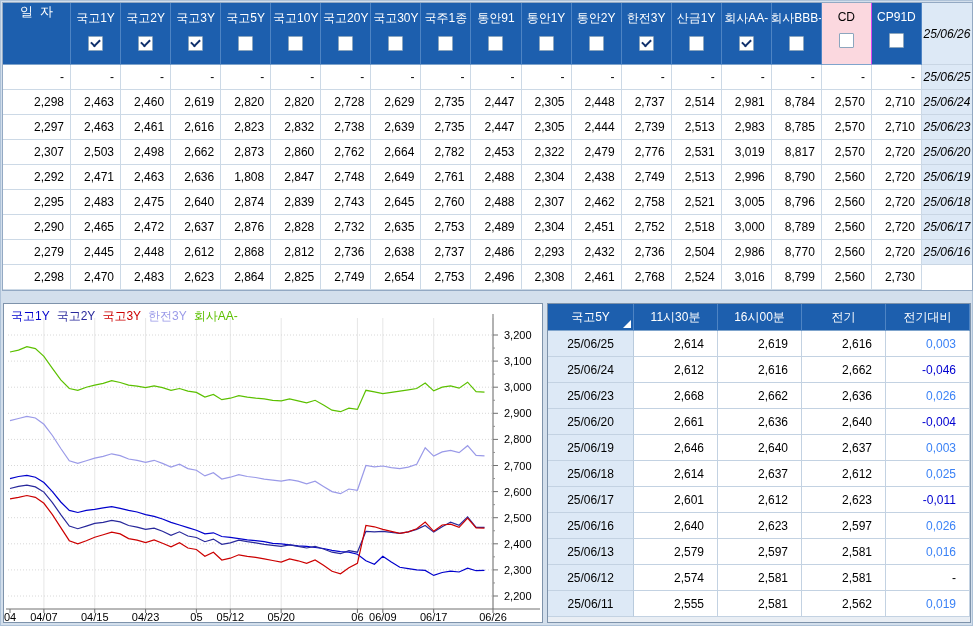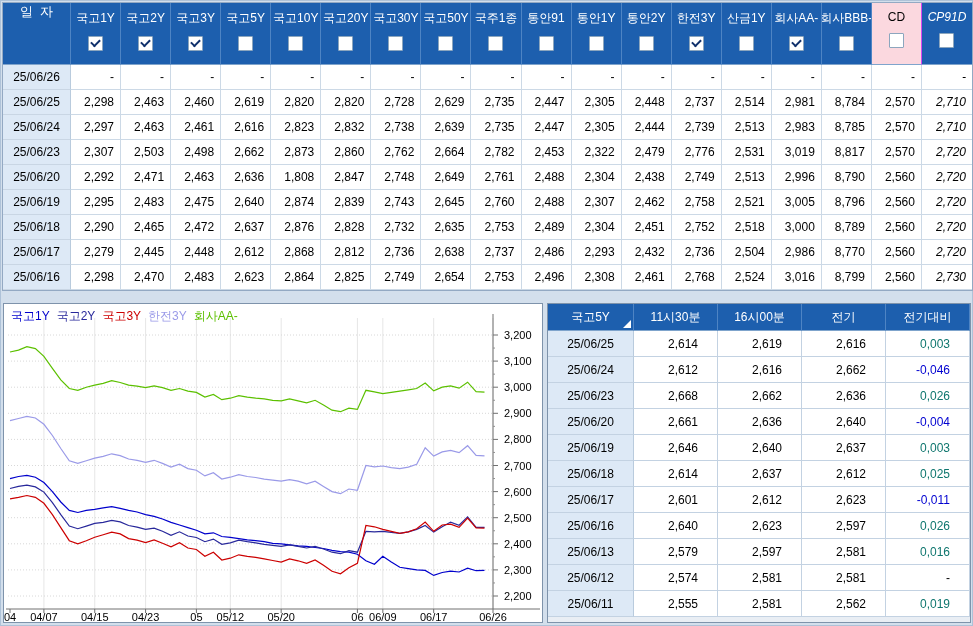--- a/index.html
+++ b/index.html
@@ -74,22 +74,22 @@
     position:relative;background:#1D5FAE;color:#fff;
     border-right:1px solid #4E84C4;border-bottom:1px solid #7FA4CC;
     display:flex;align-items:center;justify-content:center;white-space:nowrap;cursor:pointer;
   }
   #detail-table .dh:last-child{border-right:none;}
   .sort-tri{position:absolute;right:2px;bottom:2px;width:0;height:0;
     border-left:8px solid transparent;border-bottom:8px solid #fff;}
   .ddate{background:#DDE9F6;border-right:1px solid #B9CBDD;border-bottom:1px solid #C3D2E2;
     display:flex;align-items:center;justify-content:center;white-space:nowrap;}
   .dval{background:#fff;border-right:1px solid #C3D2E2;border-bottom:1px solid #C3D2E2;
-    display:flex;align-items:center;justify-content:flex-end;padding-right:19px;white-space:nowrap;}
-  .dval.up{color:#0f766e;}
+    display:flex;align-items:center;justify-content:flex-end;padding-right:13px;white-space:nowrap;}
+  .dval.up{color:#3b82f6;}
   .dval.down{color:#0000D0;}
 </style>
 </head>
 <body>
 
 <div class="window-frame"></div>
 
 <div id="rates-table">
   <div class="corner">
     <span>일  자</span>
@@ -120,24 +120,20 @@
     <div class="hcell">
       <span class="hlabel">국고10Y</span>
       <div class="cb"></div>
     </div>
     <div class="hcell">
       <span class="hlabel">국고20Y</span>
       <div class="cb"></div>
     </div>
     <div class="hcell">
       <span class="hlabel">국고30Y</span>
-      <div class="cb"></div>
-    </div>
-    <div class="hcell">
-      <span class="hlabel">국고50Y</span>
       <div class="cb"></div>
     </div>
     <div class="hcell">
       <span class="hlabel">국주1종</span>
       <div class="cb"></div>
     </div>
     <div class="hcell">
       <span class="hlabel">통안91</span>
       <div class="cb"></div>
     </div>

